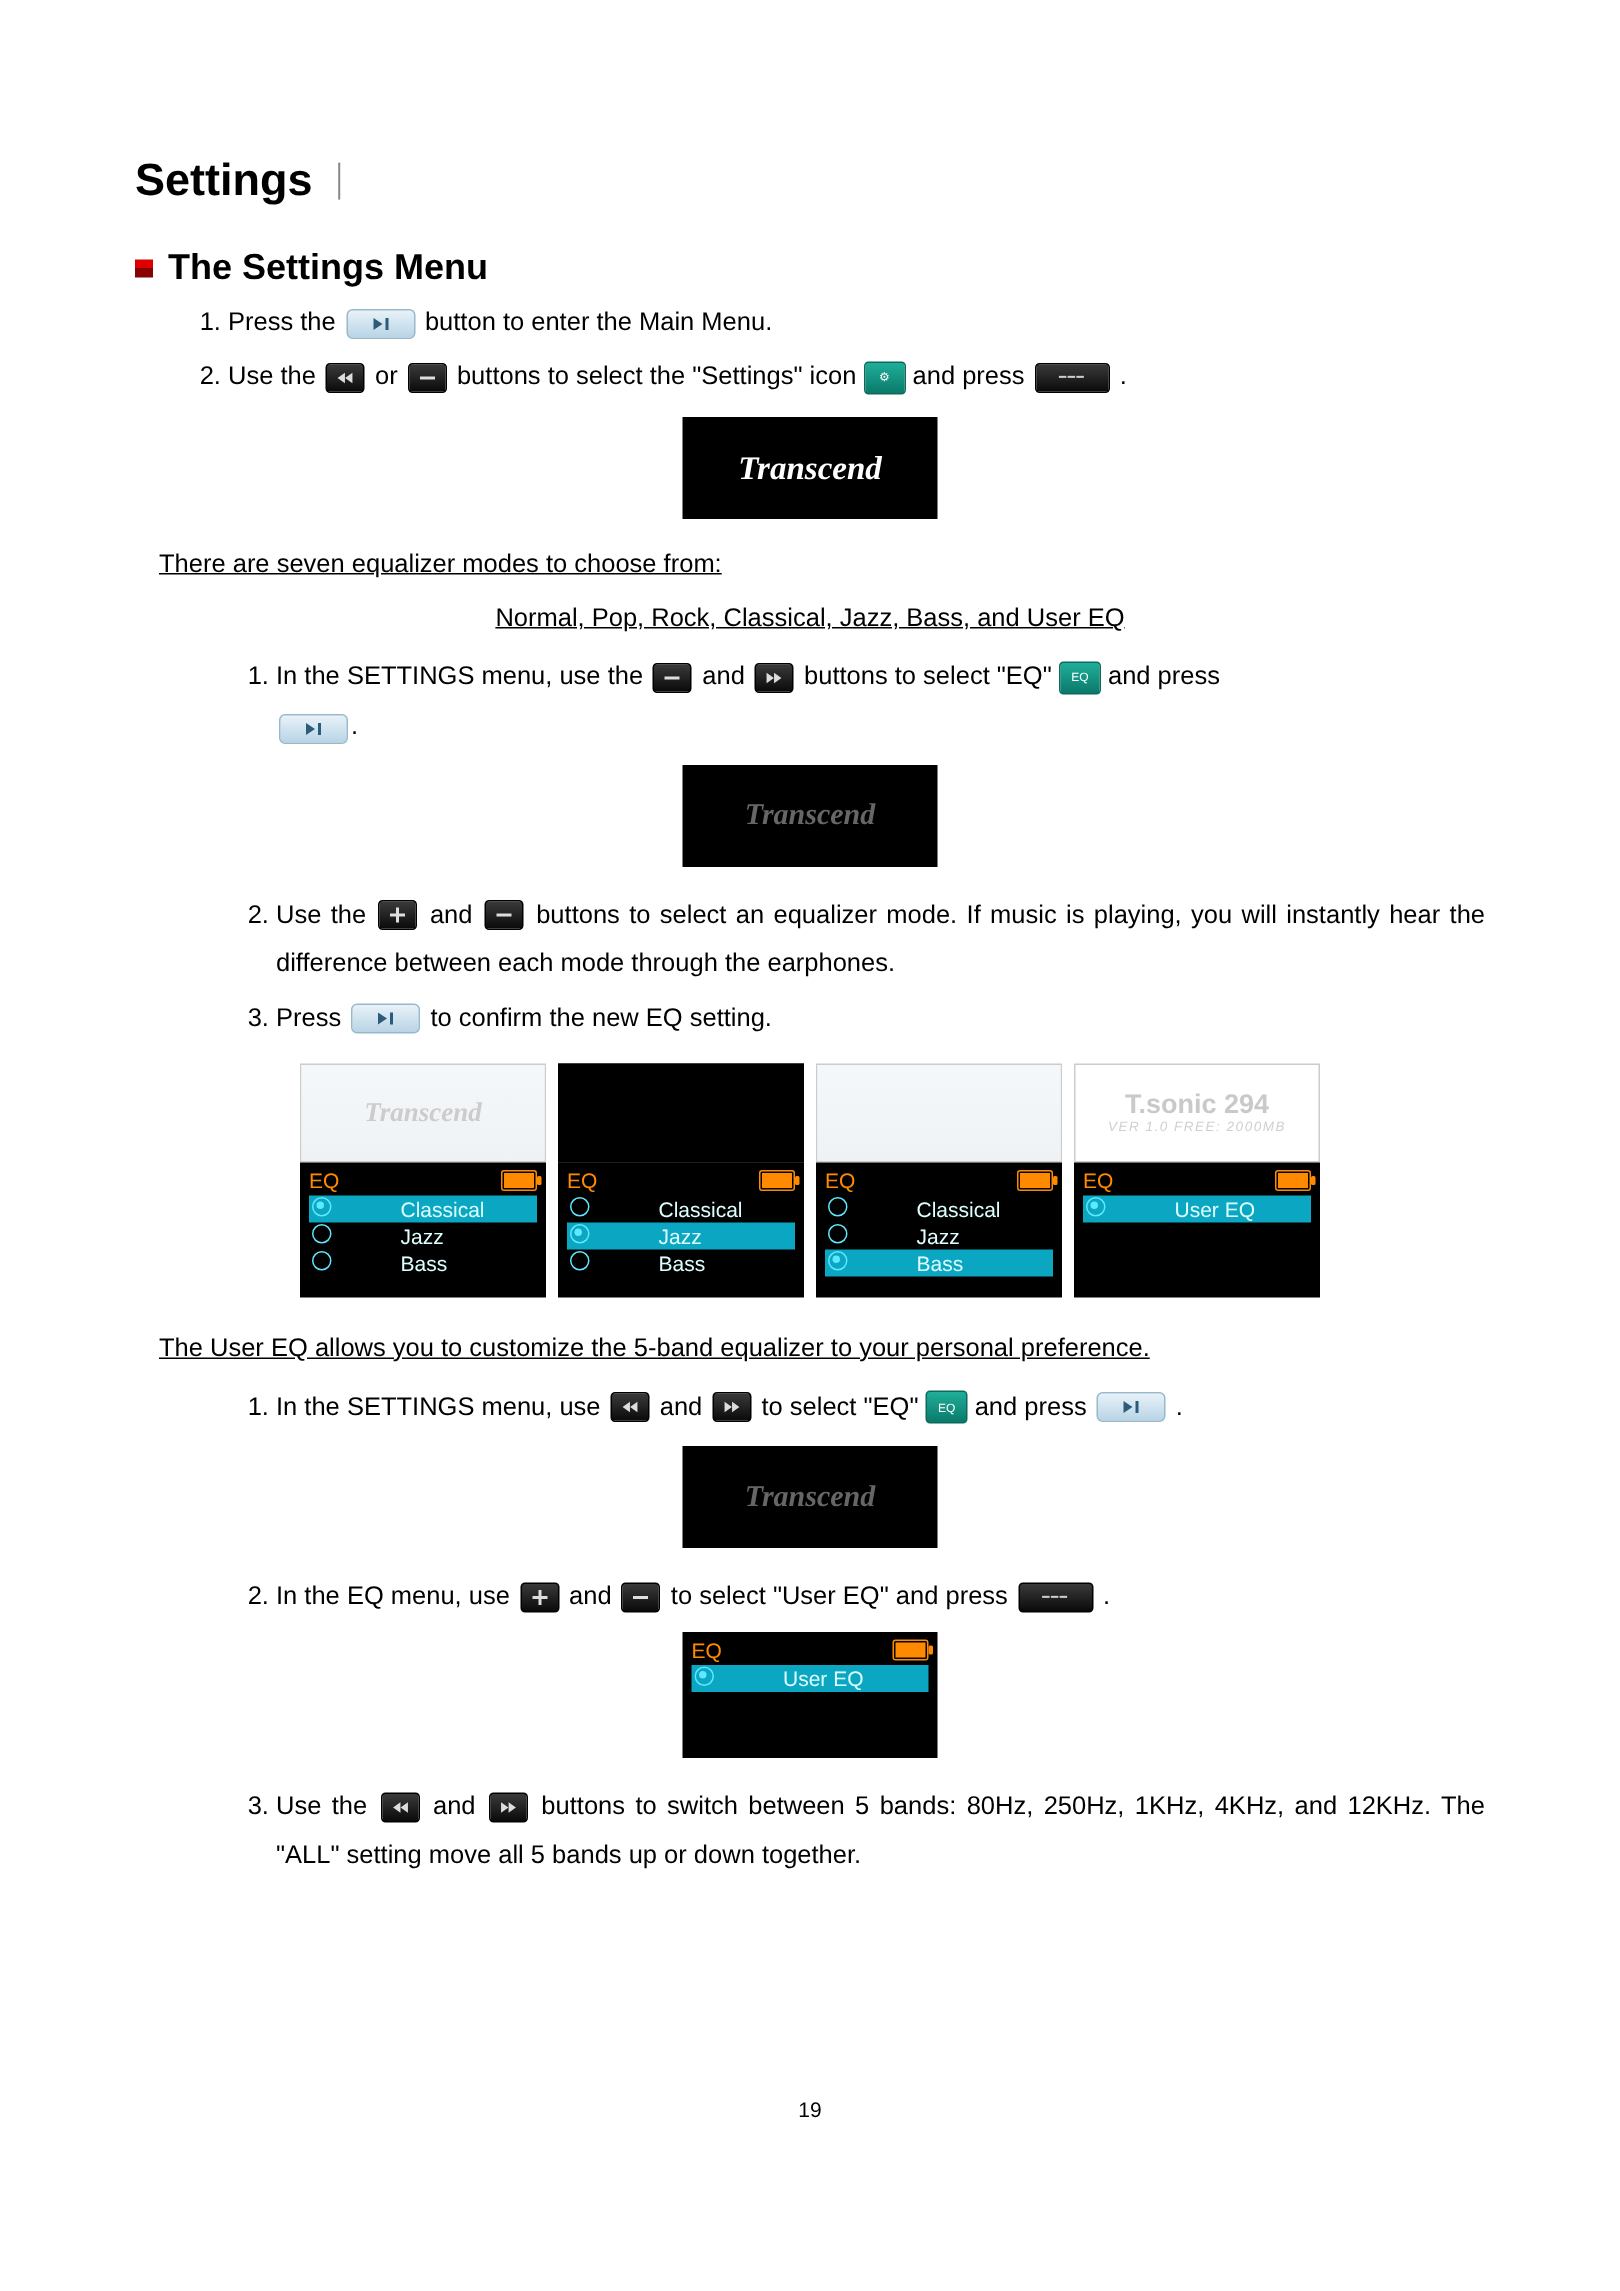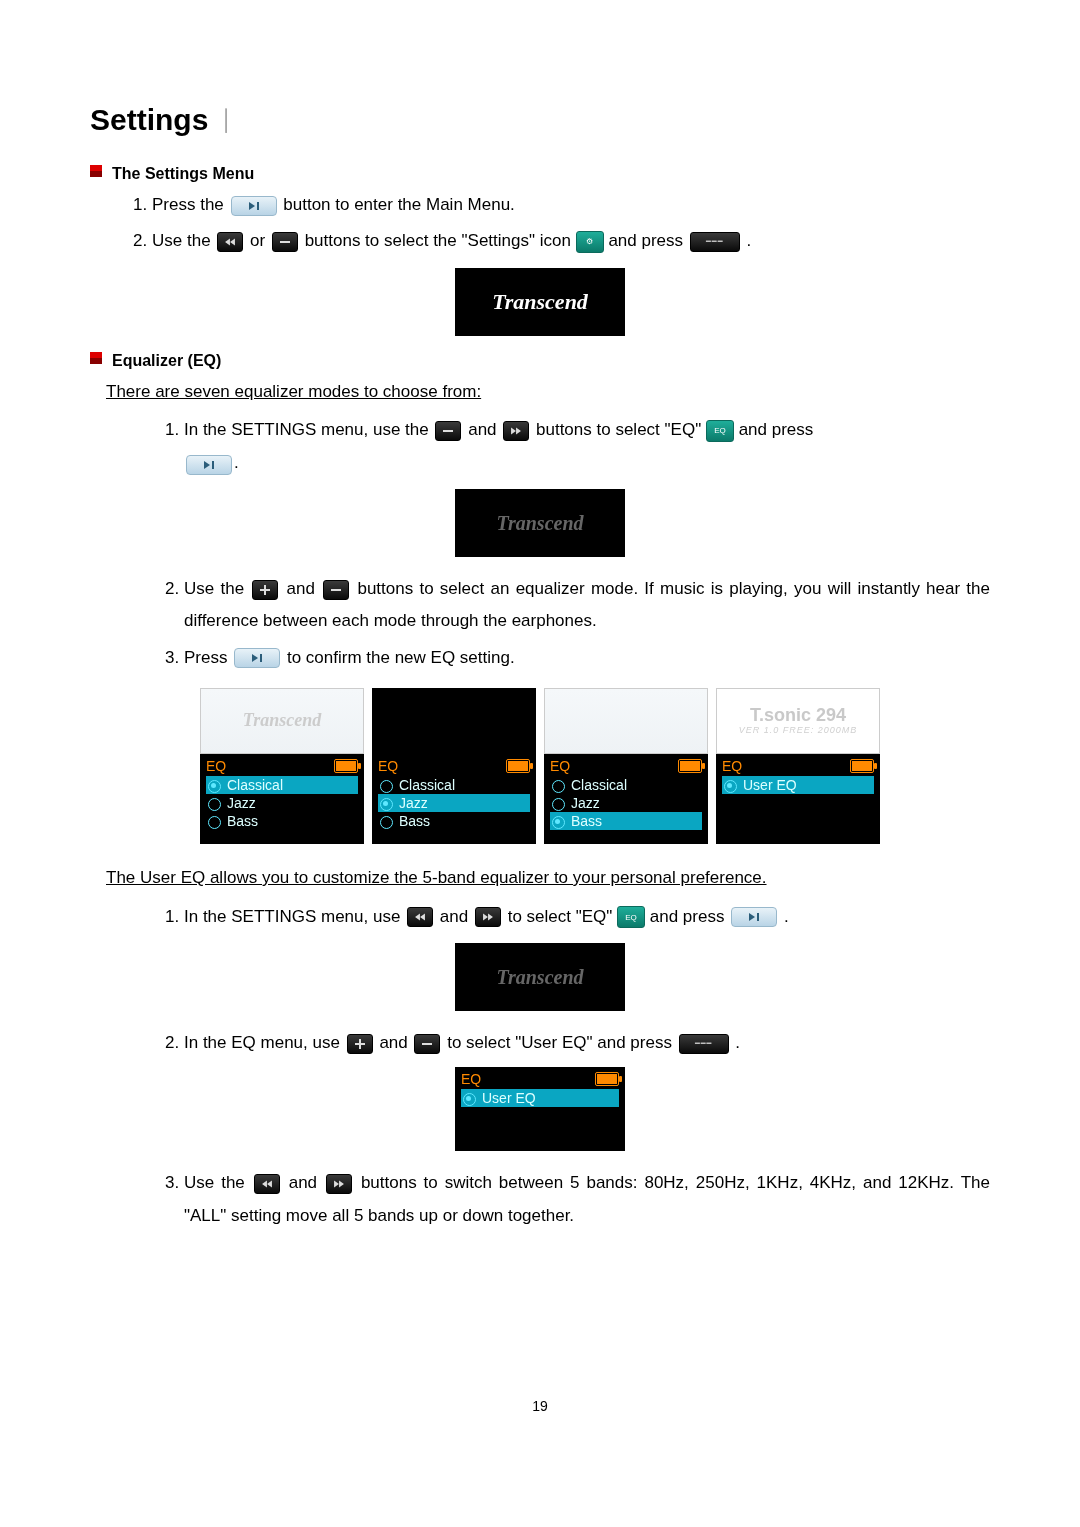--- a/index.html
+++ b/index.html
@@ -22,22 +22,23 @@
     font-weight: bold;
     margin: 0 0 24px 0;
   }
   h1.title .bar {
     color: #888;
     font-weight: normal;
     margin-left: 4px;
   }
   .section-head {
     display: flex;
+    align-items: center;
     font-weight: bold;
-    font-size: 16px;
+    font-size: 24px;
     margin: 10px 0 6px 0;
   }
   .red-sq {
     width: 12px;
     height: 12px;
     background: linear-gradient(to bottom, #d00 50%, #800 50%);
     margin-right: 10px;
     display: inline-block;
   }
   ol.steps {
@@ -165,24 +166,25 @@
   }
   .batt {
     width:22px; height:12px;
     border:1px solid #ff8a00;
     border-radius:2px;
     position:relative;
   }
   .batt::after{content:"";position:absolute;right:-4px;top:3px;width:3px;height:6px;background:#ff8a00;border-radius:1px;}
   .batt::before{content:"";position:absolute;left:1px;top:1px;right:1px;bottom:1px;background:#ff8a00;}
   .eq-item {
-    display:flex; align-items:flex-end;
+    display:flex; align-items:flex-start;
     padding: 1px 2px;
     font-size:14px;
     color:#dff;
+    gap:40px;
   }
   .eq-item .radio {
     width:11px;height:11px;border:1px solid #5fe8ff;border-radius:50%;
     margin-right:6px;
     position:relative;
     flex-shrink:0;
   }
   .eq-item.sel { background:#0aa6c2; }
   .eq-item.sel .radio::after{content:"";position:absolute;left:2px;top:2px;width:5px;height:5px;border-radius:50%;background:#5fe8ff;}
   .eq-item.on .radio::after{content:"";position:absolute;left:2px;top:2px;width:5px;height:5px;border-radius:50%;background:#5fe8ff;}
@@ -265,26 +267,23 @@
           <span class="dots">━━━</span>
         </span>
       <span>.</span>
     </li>
   </ol>
 
   <div class="lcd-black">
     <span>Transcend</span>
   </div>
 
-  <div class="section-head">
-    <span class="red-sq"></span>
-    <span>Equalizer (EQ)</span>
-  </div>
 
   <div class="body-text">There are seven equalizer modes to choose from:</div>
+  <div class="body-text centered">Normal, Pop, Rock, Classical, Jazz, Bass, and User EQ</div>
 
   <ol class="steps wide">
     <li class="justify">
       <span>In the SETTINGS menu, use the </span>
       <span class="btn btn-dark">
           <span class="dash"></span>
         </span>
       <span> and </span>
       <span class="btn btn-dark btn-ff">
           <span class="g">

